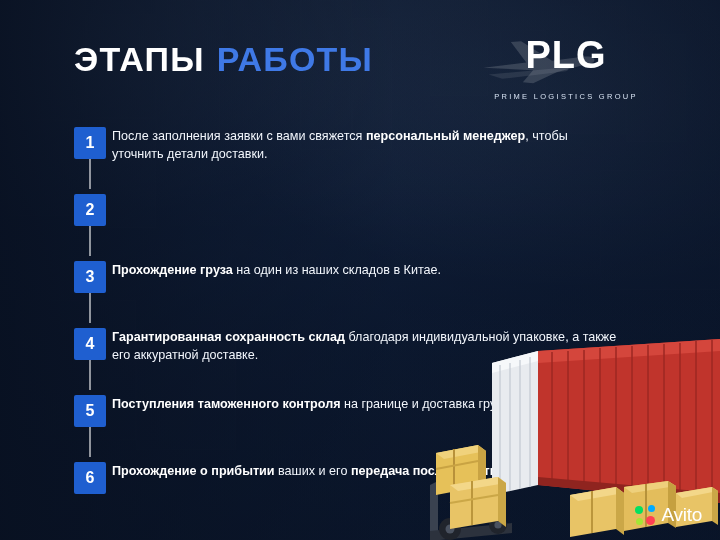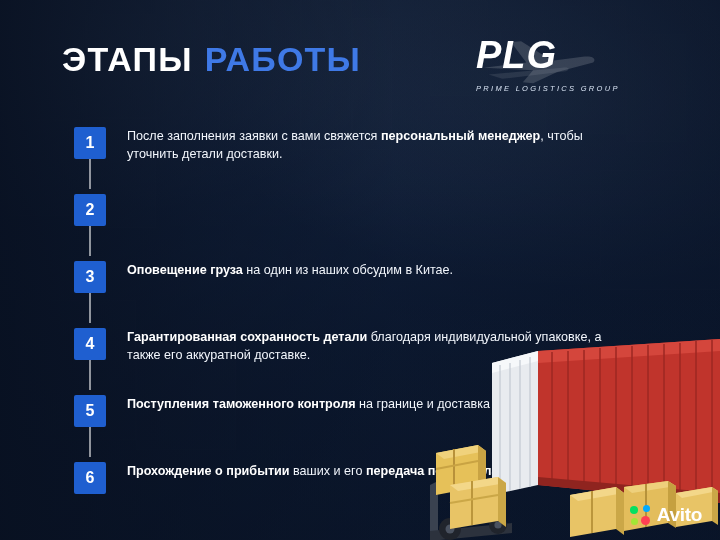--- a/index.html
+++ b/index.html
@@ -30,59 +30,58 @@
       radial-gradient(ellipse 90% 80% at 30% 50%, rgba(10,22,44,0.30), rgba(10,22,44,0.85) 100%);
   }
   .bg-haze {
     position: absolute; left: 0; right: 0; top: 0; height: 230px;
     background: linear-gradient(180deg, rgba(160,185,215,0.22) 0%, rgba(160,185,215,0.05) 60%, rgba(160,185,215,0) 100%);
   }
 
   
   .title {
     position: absolute;
-    left: 62px;
+    left: 74px;
     top: 42px;
     font-size: 34px;
     font-weight: 700;
     letter-spacing: 1.2px;
     line-height: 1;
     white-space: nowrap;
   }
   .title .w1 { color: #ffffff; }
   .title .w2 { color: #3f79e6; margin-left: 12px; }
 
   
   .logo {
     position: absolute;
     right: 64px;
     top: 36px;
     width: 180px;
-    text-align: left;
-    font-style: italic;
+    text-align: center;
   }
   .logo-plane {
     position: absolute;
     left: 4px;
     top: -4px;
     width: 120px;
     height: 56px;
     opacity: 0.75;
   }
   .logo-text {
     position: relative;
     font-size: 38px;
     font-weight: 700;
     color: #ffffff;
     letter-spacing: 1px;
     line-height: 1;
   }
   .logo-sub {
     position: relative;
-    margin-top: 10px;
+    margin-top: 18px;
     font-size: 7.5px;
     letter-spacing: 2.3px;
     color: #d7e2f2;
     font-weight: 400;
   }
 
   
   .steps {
     position: absolute;
     left: 74px;
@@ -116,21 +115,21 @@
   .connector {
     position: absolute;
     left: 15px;
     top: 33px;
     width: 2px;
     height: 30px;
     background: rgba(255,255,255,0.55);
     z-index: 1;
   }
   .txt {
-    margin-left: 21px;
+    margin-left: 6px;
     padding-top: 1px;
     font-size: 12.6px;
     line-height: 1.46;
     color: #f2f6fc;
     font-weight: 400;
     max-width: 505px;
   }
   .txt b { font-weight: 700; color: #ffffff; }
 
   
@@ -144,21 +143,21 @@
     display: flex;
     align-items: center;
     gap: 7px;
   }
   .avito-dots { position: relative; width: 20px; height: 20px; }
   .avito-dots i { position: absolute; border-radius: 50%; display: block; }
   .d1 { width: 8px; height: 8px; left: 0; top: 1px; background: #04e061; }
   .d2 { width: 7px; height: 7px; right: 0; top: 0; background: #0af; }
   .d3 { width: 7px; height: 7px; left: 1px; bottom: 0; background: #a3e635; }
   .d4 { width: 9px; height: 9px; right: 0; bottom: 0; background: #ff4053; }
-  .avito-word { color: #ffffff; font-size: 19px; font-weight: 700; letter-spacing: -0.3px; }
+  .avito-word { color: #ffffff; font-size: 19px; font-weight: 400; letter-spacing: -0.3px; }
 </style>
 </head>
 <body>
 
 <div id="slide">
 
   <div class="bg-layer bg-blocks">
     <div class="blk" style="left:8px;  top:0;    width:78px;  height:120px;"></div>
     <div class="blk" style="left:8px;  top:120px;width:78px;  height:96px;"></div>
     <div class="blk" style="left:86px; top:14px; width:70px;  height:104px;"></div>
@@ -199,27 +198,27 @@
     </div>
 
     <div class="step">
       <div class="num">2</div>
       <div class="connector"></div>
     </div>
 
     <div class="step">
       <div class="num">3</div>
       <div class="connector"></div>
-      <div class="txt"><b>Оповещение груза</b><span> на один из наших обсудим в Китае.</span></div>
+      <div class="txt"><b>Прохождение груза</b><span> на один из наших складов в Китае.</span></div>
     </div>
 
     <div class="step">
       <div class="num">4</div>
       <div class="connector"></div>
-      <div class="txt"><b>Гарантированная сохранность детали</b><span> благодаря индивидуальной упаковке, а также его аккуратной доставке.</span></div>
+      <div class="txt"><b>Гарантированная сохранность склад</b><span> благодаря индивидуальной упаковке, а также его аккуратной доставке.</span></div>
     </div>
 
     <div class="step">
       <div class="num">5</div>
       <div class="connector"></div>
       <div class="txt"><b>Поступления таможенного контроля</b><span> на границе и доставка груза на наш склад.</span></div>
     </div>
 
     <div class="step">
       <div class="num">6</div>

